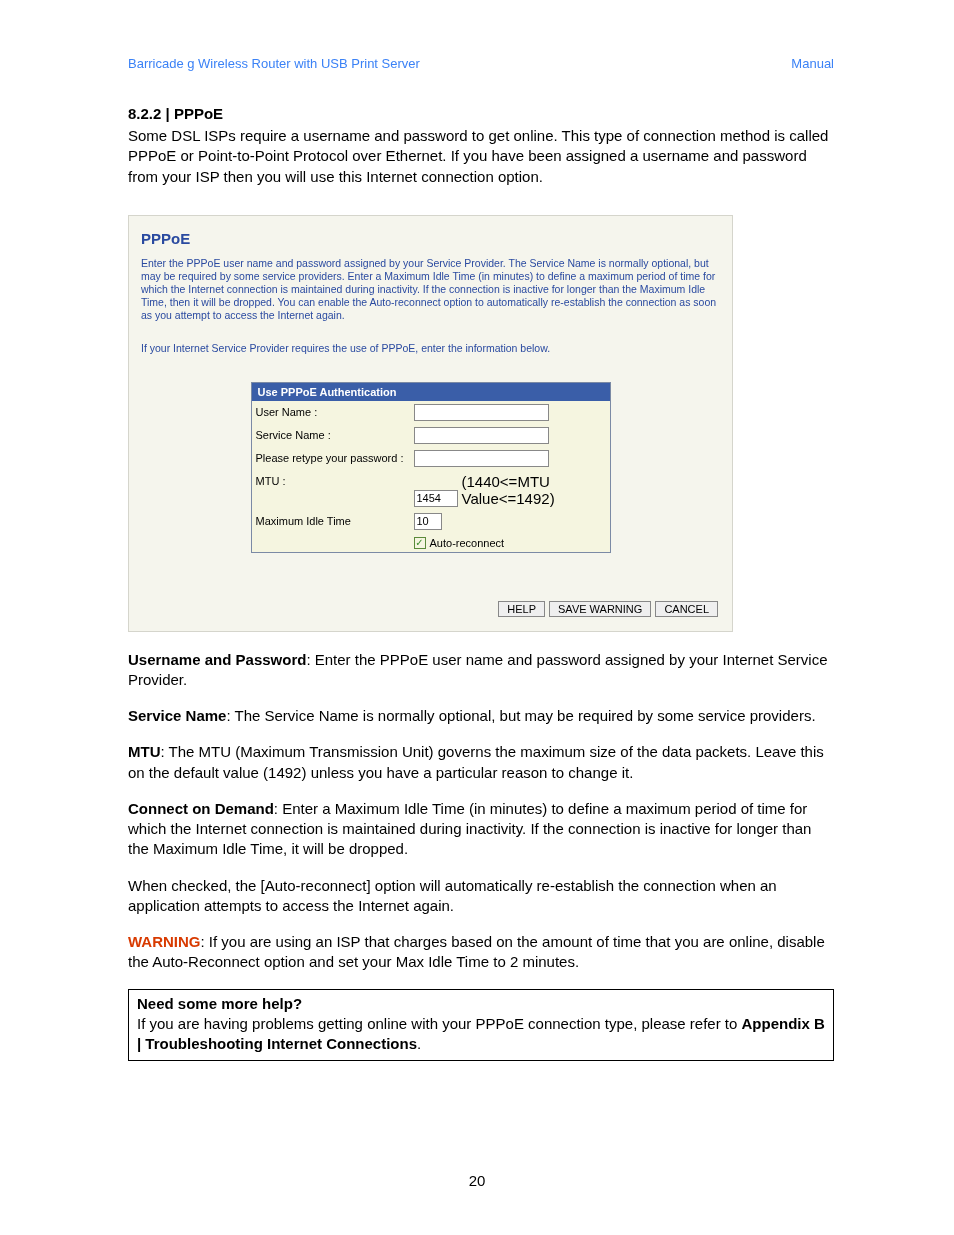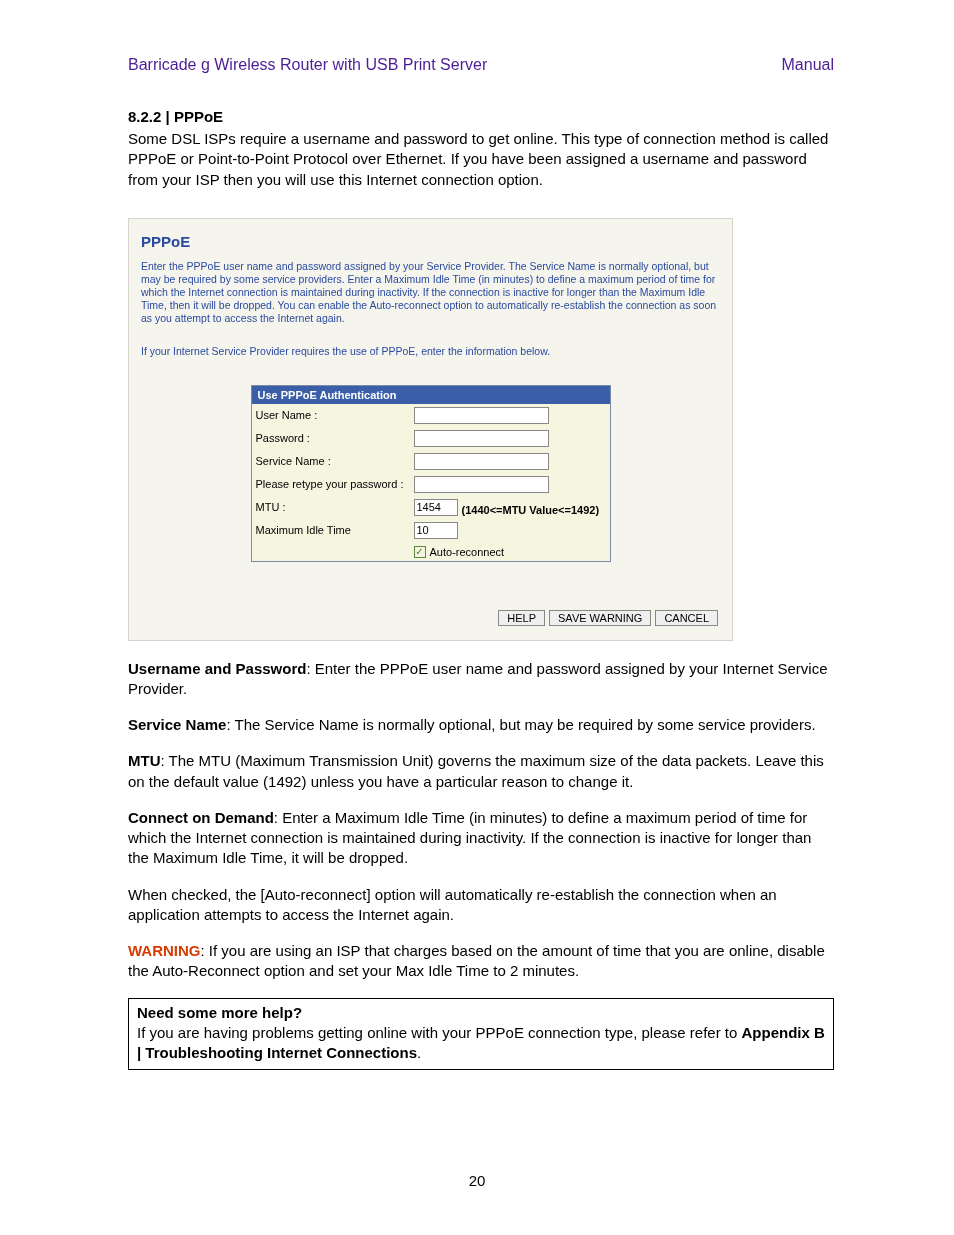--- a/index.html
+++ b/index.html
@@ -12,22 +12,22 @@
   }
   .page {
     width: 954px;
     min-height: 1235px;
     padding: 56px 120px 40px 128px;
     position: relative;
   }
   .header-row {
     display: flex;
     justify-content: space-between;
-    color: #4c1d95;
-    font-size: 16px;
+    color: #3b82f6;
+    font-size: 13px;
     margin-bottom: 34px;
   }
   .section-title {
     font-weight: bold;
     font-size: 15px;
     margin-bottom: 4px;
   }
   .intro {
     font-size: 15px;
     line-height: 1.35;
@@ -88,22 +88,22 @@
   }
   .form-val input[type="text"] {
     width: 135px;
     height: 17px;
     font-size: 11px;
     border: 1px solid #888;
     padding: 0 2px;
     font-family: Arial, sans-serif;
   }
   .form-val input.short { width: 44px; }
-  .form-val input.tiny { width: 44px; }
-  .hint { font-size: 11px; color: #000; font-weight: bold; }
+  .form-val input.tiny { width: 28px; }
+  .hint { font-size: 15px; color: #000; }
   .check-row {
     display: flex;
     align-items: center;
     gap: 4px;
     padding-top: 3px;
   }
   .check {
     width: 12px; height: 12px;
     border: 1px solid #5b8a3a;
     display: flex; align-items: center; justify-content: center;
@@ -167,26 +167,20 @@
     <div class="form-box">
       <div class="form-header">Use PPPoE Authentication</div>
 
       <div class="form-row">
         <div class="form-label">User Name :</div>
         <div class="form-val">
             <input type="text" value="" style="">
           </div>
       </div>
       <div class="form-row">
-        <div class="form-label">Password :</div>
-        <div class="form-val">
-            <input type="text" value="" style="">
-          </div>
-      </div>
-      <div class="form-row">
         <div class="form-label">Service Name :</div>
         <div class="form-val">
             <input type="text" value="" style="">
           </div>
       </div>
       <div class="form-row">
         <div class="form-label">Please retype your password :</div>
         <div class="form-val">
             <input type="text" value="" style="">
           </div>

